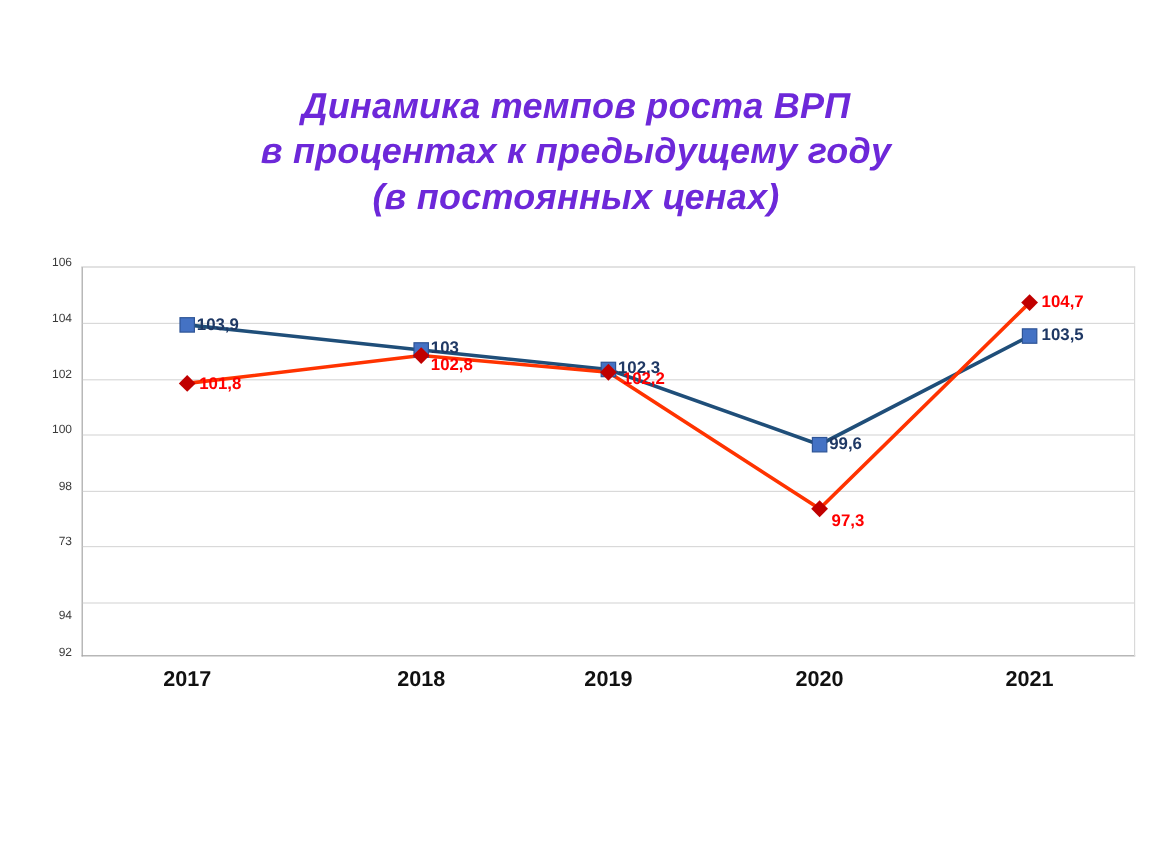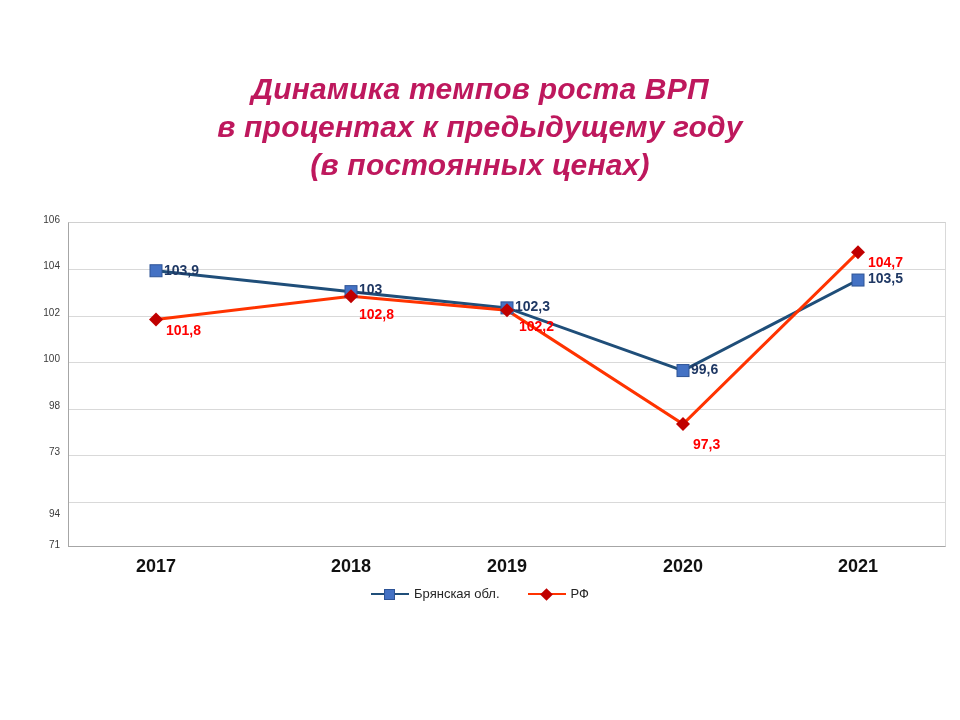--- a/index.html
+++ b/index.html
@@ -7,21 +7,21 @@
     width:960px;height:720px;background:#ffffff;
     font-family:"Liberation Sans", sans-serif;
     overflow:hidden;position:relative;
   }
   #chart-root{position:absolute;left:0;top:0;width:960px;height:720px;}
 
   
   .chart-title{
     position:absolute;left:0;top:70px;width:960px;
     text-align:center;
-    color:#be185d;
+    color:#6d28d9;
     font-weight:bold;font-style:italic;
     font-size:30px;line-height:38px;
     letter-spacing:.2px;
     white-space:pre-line;
   }
 
   
   .plot-area{
     position:absolute;left:68px;top:222px;
     width:878px;height:325px;
@@ -51,21 +51,21 @@
   svg.series-layer{
     position:absolute;left:0;top:0;width:960px;height:720px;
     overflow:visible;pointer-events:none;
   }
 
   
   .pt-label{
     position:absolute;font-size:14px;font-weight:bold;white-space:nowrap;
   }
   .pt-label.blue{color:#1F3864;}
-  .pt-label.red{color:#FF0000;margin-top:11px;}
+  .pt-label.red{color:#FF0000;}
 
   
   .legend{
     position:absolute;left:0;top:586px;width:960px;
     display:flex;justify-content:center;align-items:center;gap:28px;
   }
   .legend-item{display:flex;align-items:center;gap:5px;}
   .legend-mark{display:block;width:38px;height:14px;position:relative;}
   .legend-mark i{
     position:absolute;left:0;top:6px;width:38px;height:2.5px;display:block;
@@ -96,21 +96,21 @@
     </div>
 
   <div id="ylabels">
       <div class="ytick-label" style="left: 16px; top: 214px;">106</div>
       <div class="ytick-label" style="left: 16px; top: 260.429px;">104</div>
       <div class="ytick-label" style="left: 16px; top: 306.857px;">102</div>
       <div class="ytick-label" style="left: 16px; top: 353.286px;">100</div>
       <div class="ytick-label" style="left: 16px; top: 399.714px;">98</div>
       <div class="ytick-label" style="left: 16px; top: 446.143px;">73</div>
       <div class="ytick-label" style="left: 16px; top: 492.571px; margin-top: 15px;">94</div>
-      <div class="ytick-label" style="left: 16px; top: 539px;">71</div>
+      <div class="ytick-label" style="left: 16px; top: 539px;">92</div>
     </div>
   <div id="xlabels">
       <div class="xtick-label" style="left: 116px;">2017</div>
       <div class="xtick-label" style="left: 311px;">2018</div>
       <div class="xtick-label" style="left: 467px;">2019</div>
       <div class="xtick-label" style="left: 643px;">2020</div>
       <div class="xtick-label" style="left: 818px;">2021</div>
     </div>
 
   <svg class="series-layer" id="series-layer" viewBox="0 0 960 720" xmlns="http://www.w3.org/2000/svg">
@@ -134,30 +134,14 @@
       <div class="pt-label blue" style="left: 515px; top: 297.893px; color: rgb(31, 56, 100);">102,3</div>
       <div class="pt-label blue" style="left: 691px; top: 360.571px; color: rgb(31, 56, 100);">99,6</div>
       <div class="pt-label blue" style="left: 868px; top: 270.036px; color: rgb(31, 56, 100);">103,5</div>
       <div class="pt-label red" style="left: 166px; top: 310.5px; color: rgb(255, 0, 0);">101,8</div>
       <div class="pt-label red" style="left: 359px; top: 295.286px; color: rgb(255, 0, 0);">102,8</div>
       <div class="pt-label red" style="left: 519px; top: 307.214px; color: rgb(255, 0, 0);">102,2</div>
       <div class="pt-label red" style="left: 693px; top: 424.964px; color: rgb(255, 0, 0);">97,3</div>
       <div class="pt-label red" style="left: 868px; top: 243.179px; color: rgb(255, 0, 0);">104,7</div>
     </div>
 
-  <div class="legend">
-    <div class="legend-item">
-      <span class="legend-mark">
-        <i style="background:#1F4E79"></i>
-          <b class="sq"></b>
-      </span>
-      <span class="legend-label">Брянская обл.</span>
-    </div>
-    <div class="legend-item">
-      <span class="legend-mark">
-        <i style="background:#FF3300"></i>
-          <b class="di"></b>
-      </span>
-      <span class="legend-label">РФ</span>
-    </div>
-  </div>
 
 </div>
 
 </body></html>

